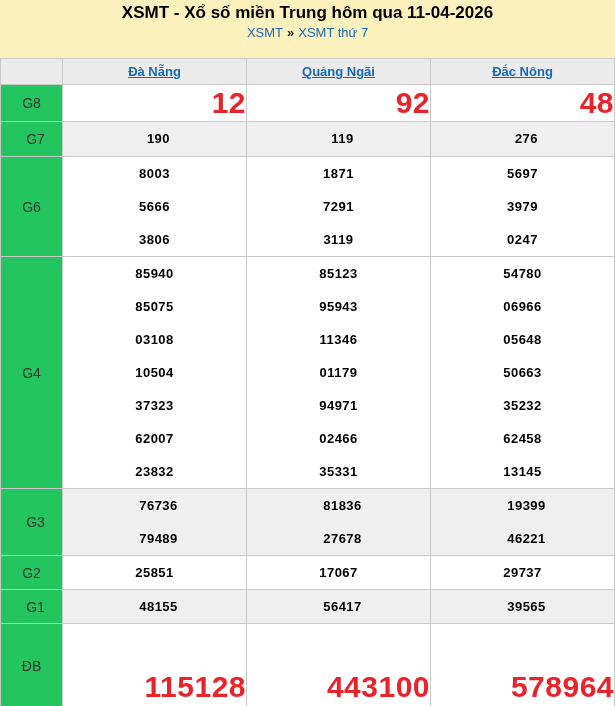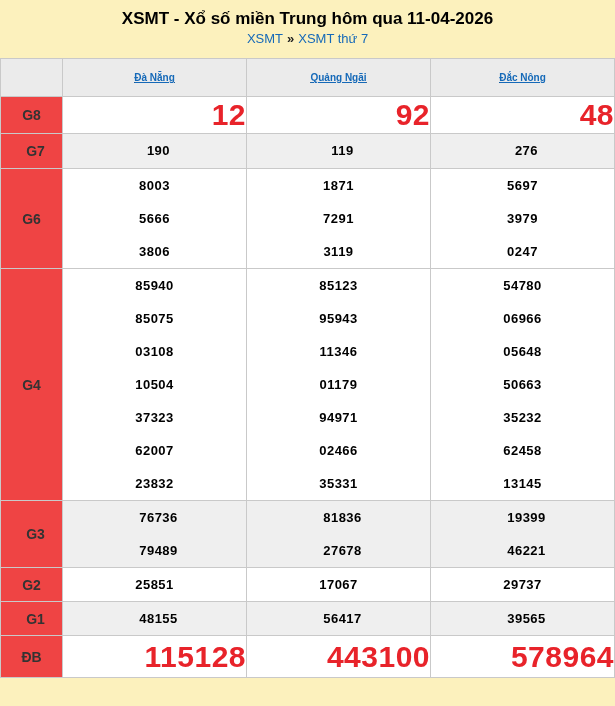--- a/index.html
+++ b/index.html
@@ -15,21 +15,21 @@
   *{margin:0;padding:0;box-sizing:border-box;}
   html,body{width:615px;}
   body{
     height:706px;
     background:var(--page-bg);
     font-family:"Liberation Sans", sans-serif;
     overflow:hidden;
   }
   .page-header{
     height:58px;
-    padding-top:9px;
+    padding-top:3px;
     text-align:center;
   }
   .page-title{
     font-size:17px;
     font-weight:bold;
     color:var(--text);
     line-height:20px;
   }
   .breadcrumb{
     margin-top:2px;
@@ -52,52 +52,52 @@
     table-layout:fixed;
   }
   table.results th, table.results td{
     border:1px solid var(--border);
     text-align:center;
     vertical-align:middle;
     padding:0;
   }
   table.results thead th{
     background:var(--head-bg);
-    height:38px;
-    font-size:10px;
+    height:26px;
+    font-size:13px;
     text-decoration:underline;
   }
   table.results thead th a{
     color:var(--link);
     font-weight:bold;
     text-decoration:underline;
     cursor:pointer;
   }
   .label-col{width:62px;}
   table.results tbody th{
-    font-weight:bold;
+    font-weight:normal;
     font-size:14px;
     color:var(--label);
-    background:#ef4444;
+    background:#22c55e;
   }
   tr.alt td, tr.alt th{background:var(--row-alt);padding-left:8px;}
   .num{
     font-size:13px;
     font-weight:bold;
     color:var(--text);
     line-height:33px;
     letter-spacing:0.5px;
   }
   .row-g8 .num, .row-db .num{
     color:var(--red);
     font-size:30px;
     text-align:right;
   }
   .row-g8 .num{line-height:36px;}
-  .row-db .num{line-height:41px;}
+  .row-db .num{line-height:41px;margin-top:42px;}
   .row-g7 .num, .row-g5 .num{line-height:34px;}
 </style>
 </head>
 <body>
 
 <header class="page-header">
   <h1 class="page-title">XSMT - Xổ số miền Trung hôm qua 11-04-2026</h1>
   <nav class="breadcrumb">
     <a>XSMT</a><span class="sep">»</span><a>XSMT thứ 7</a>
   </nav>

